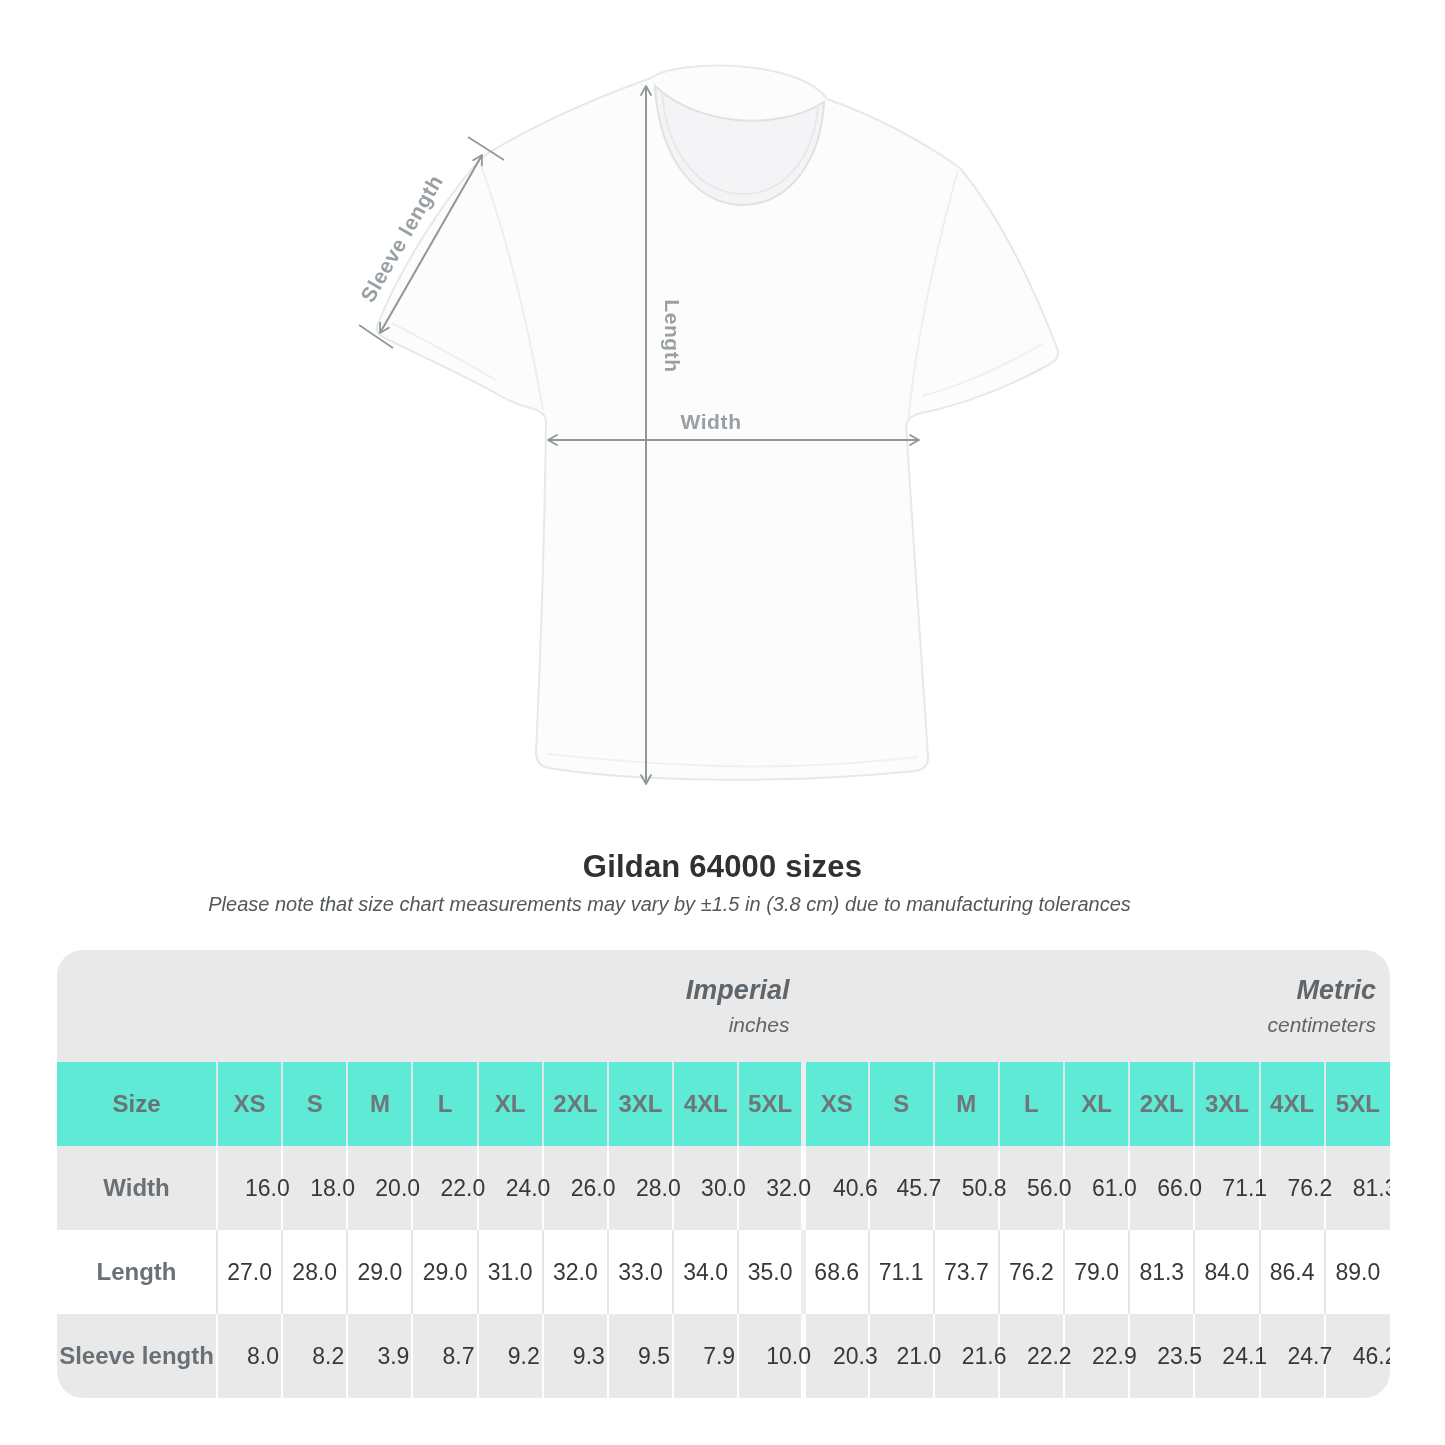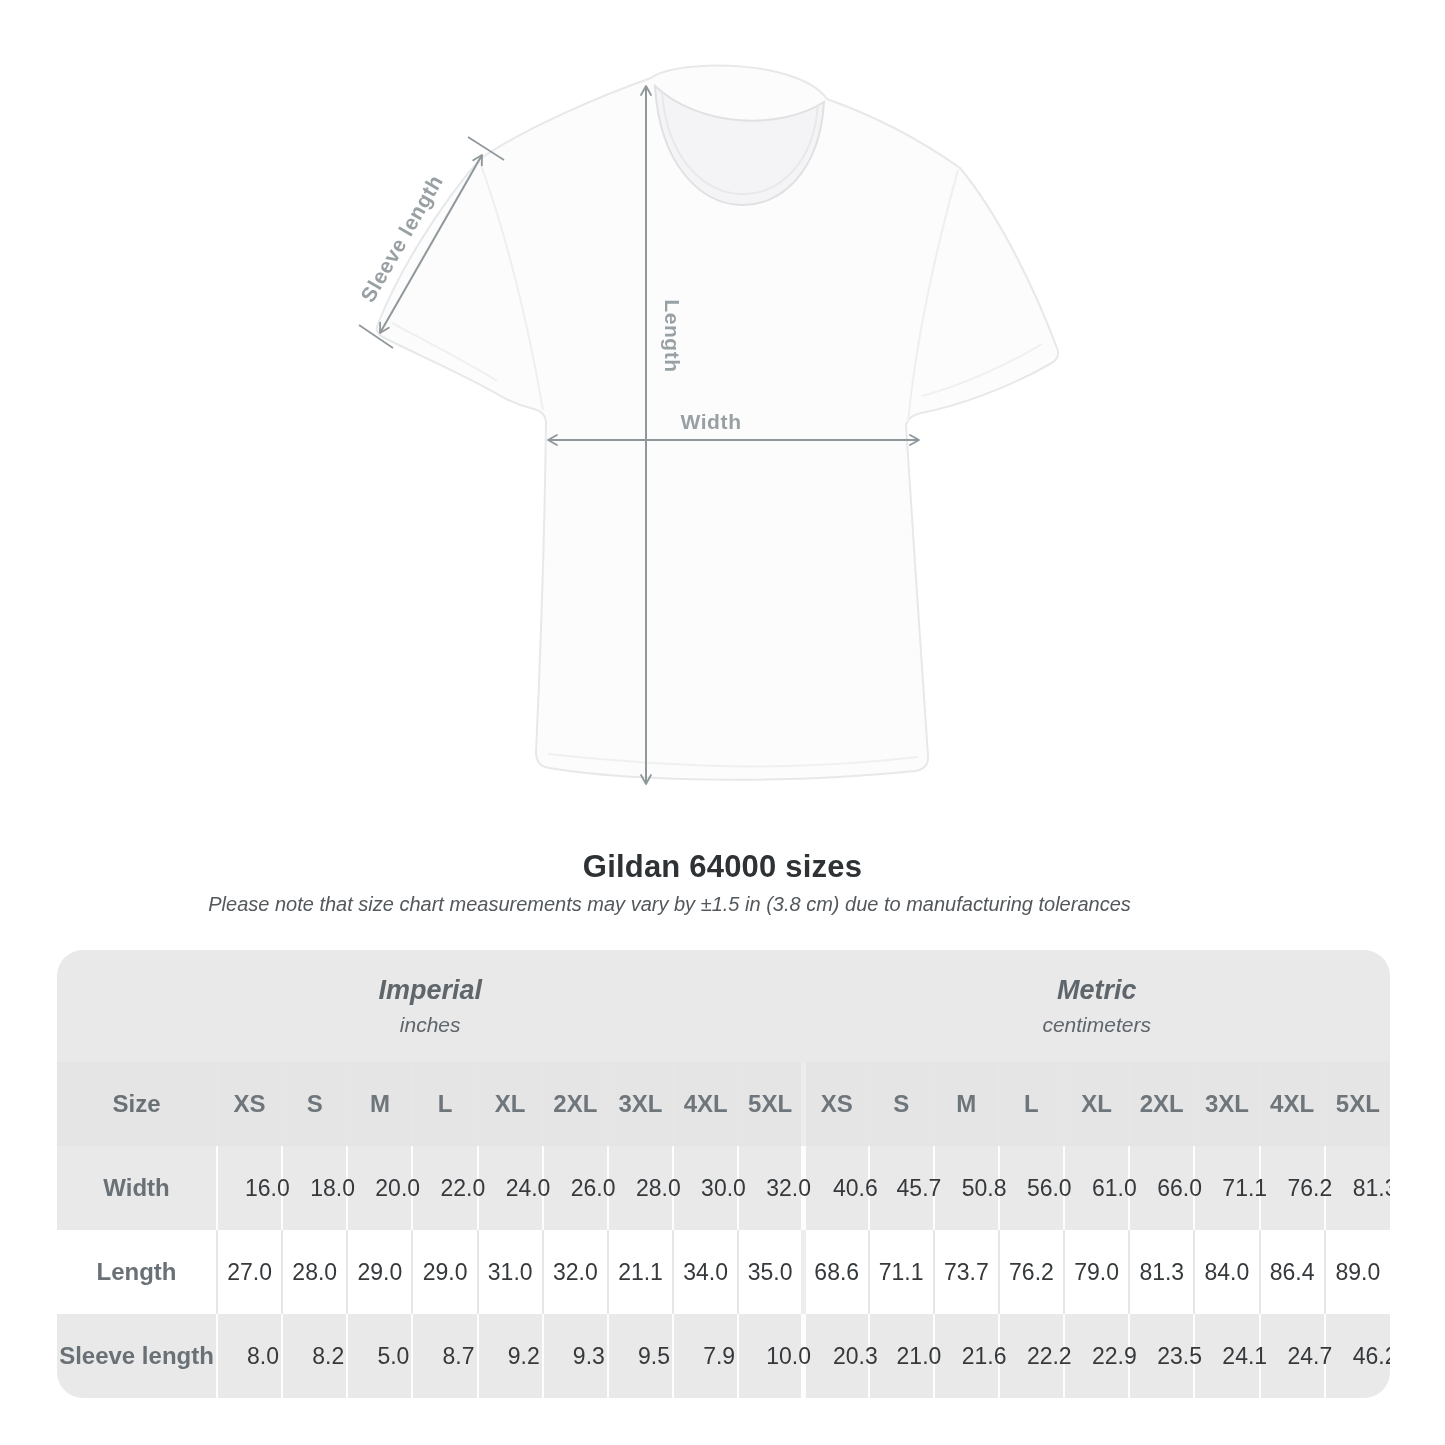--- a/index.html
+++ b/index.html
@@ -20,24 +20,24 @@
     font-size:20px;font-style:italic;color:#53585c;
   }
   
   .tablewrap{
     position:absolute;left:57px;top:950px;width:1333px;
     border-radius:26px;overflow:hidden;background:#ffffff;
   }
   table.sizes{width:100%;border-collapse:collapse;table-layout:fixed;}
   col.lab{width:160px;}
   tr.band{height:112px;}
-  tr.band td{background:#e9e9ea;text-align:center;vertical-align:middle;padding:4px;}
+  tr.band td{background:#e9e9ea;text-align:right;vertical-align:middle;padding:14px;}
   .gname{font-size:27px;font-weight:bold;font-style:italic;color:#5f666b;margin-bottom:7px;}
   .gsub{font-size:21px;font-style:italic;color:#5f666b;}
-  tr.hrow{height:84px;background:#e5e5e5;}
+  tr.hrow{height:84px;background:#5eead4;}
   tr.r-white{height:84px;background:#ffffff;}
   tr.r-gray{height:84px;background:#e9e9ea;}
   th,td{padding:0;text-align:center;vertical-align:middle;font-family:inherit;}
   th.rowlab{font-size:24px;font-weight:bold;color:#6a7176;}
   th.szh{font-size:24px;font-weight:bold;color:#6f767b;border-left:2px solid #e6e6e7;margin-top:45px;}
   th.szh.ms{border-left-width:5px;border-left-color:#ededee;}
   td.val{font-size:23px;font-weight:normal;color:#36393b;border-left:2px solid #e6e6e7;}
   tr.r-gray td.val{border-left-color:#fdfdfe;padding-left:27px;}
   td.val.ms{border-left-width:5px;border-left-color:#ededee;}
   tr.r-gray td.val.ms{border-left-color:#fdfdfe;}
@@ -160,38 +160,38 @@
             <td class="val">81.3</td>
           </tr>
           <tr class="r-white">
             <th class="rowlab">Length</th>
             <td class="val">27.0</td>
             <td class="val">28.0</td>
             <td class="val">29.0</td>
             <td class="val">29.0</td>
             <td class="val">31.0</td>
             <td class="val">32.0</td>
-            <td class="val">21.1</td>
+            <td class="val">33.0</td>
             <td class="val">34.0</td>
             <td class="val">35.0</td>
             <td class="val ms">68.6</td>
             <td class="val">71.1</td>
             <td class="val">73.7</td>
             <td class="val">76.2</td>
             <td class="val">79.0</td>
             <td class="val">81.3</td>
             <td class="val">84.0</td>
             <td class="val">86.4</td>
             <td class="val">89.0</td>
           </tr>
           <tr class="r-gray">
             <th class="rowlab">Sleeve length</th>
             <td class="val">8.0</td>
             <td class="val">8.2</td>
-            <td class="val">5.0</td>
+            <td class="val">3.9</td>
             <td class="val">8.7</td>
             <td class="val">9.2</td>
             <td class="val">9.3</td>
             <td class="val">9.5</td>
             <td class="val">7.9</td>
             <td class="val">10.0</td>
             <td class="val ms">20.3</td>
             <td class="val">21.0</td>
             <td class="val">21.6</td>
             <td class="val">22.2</td>

